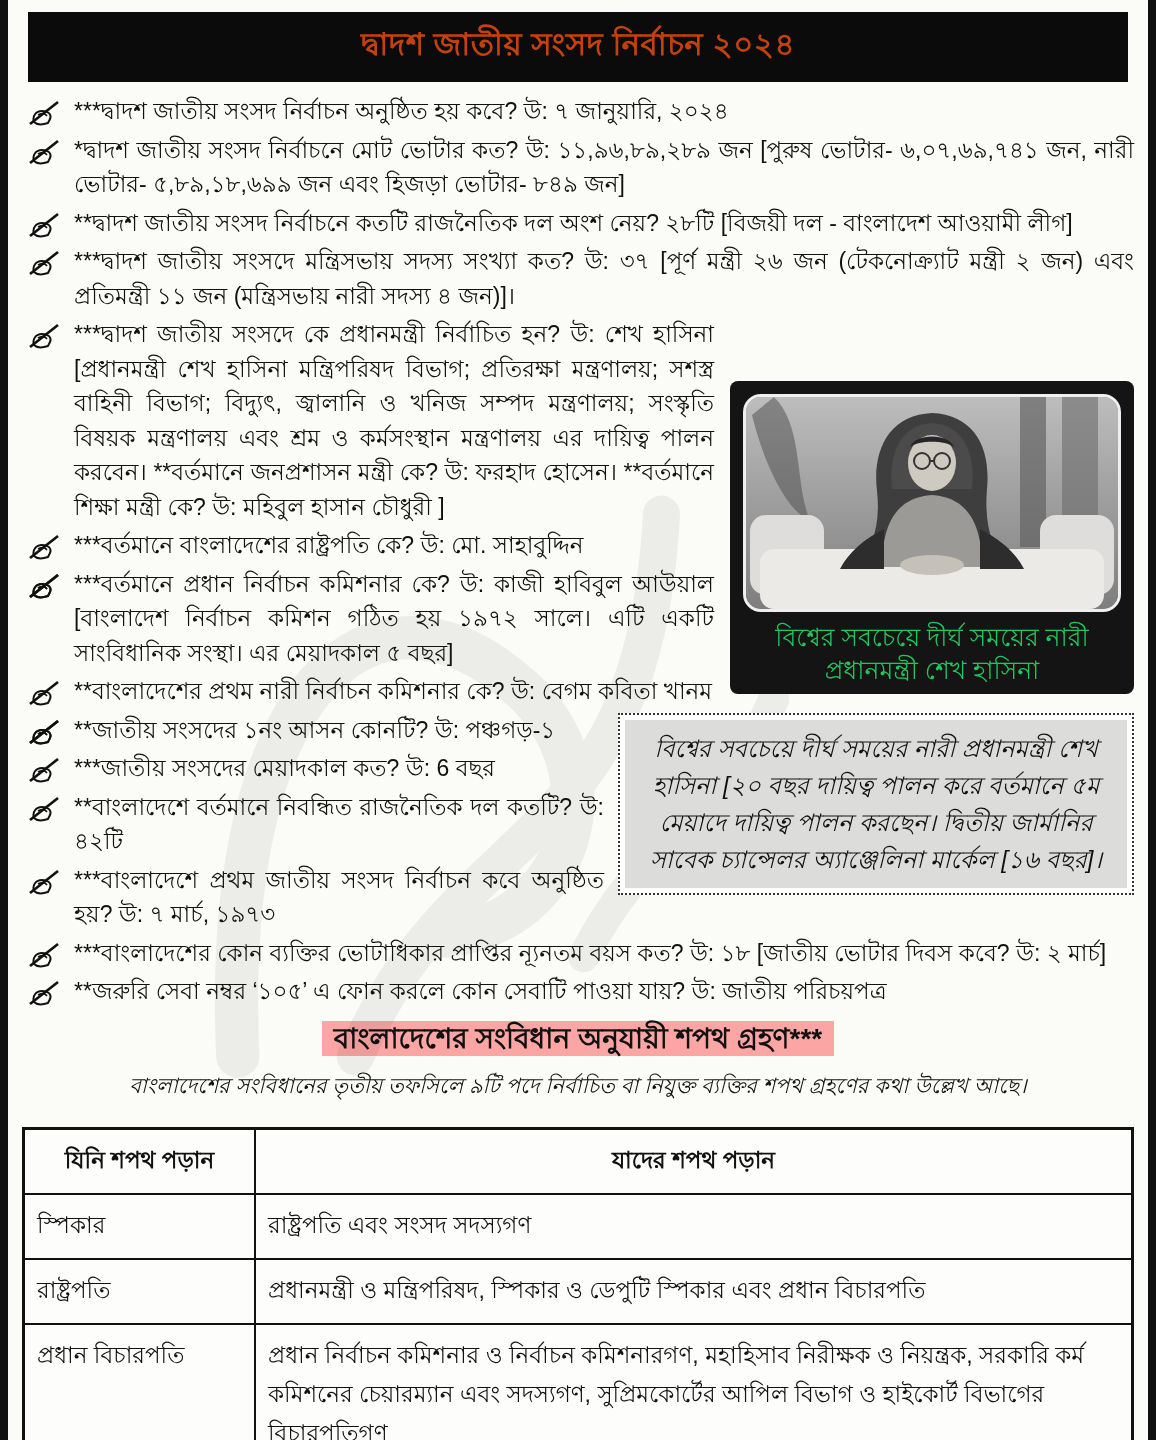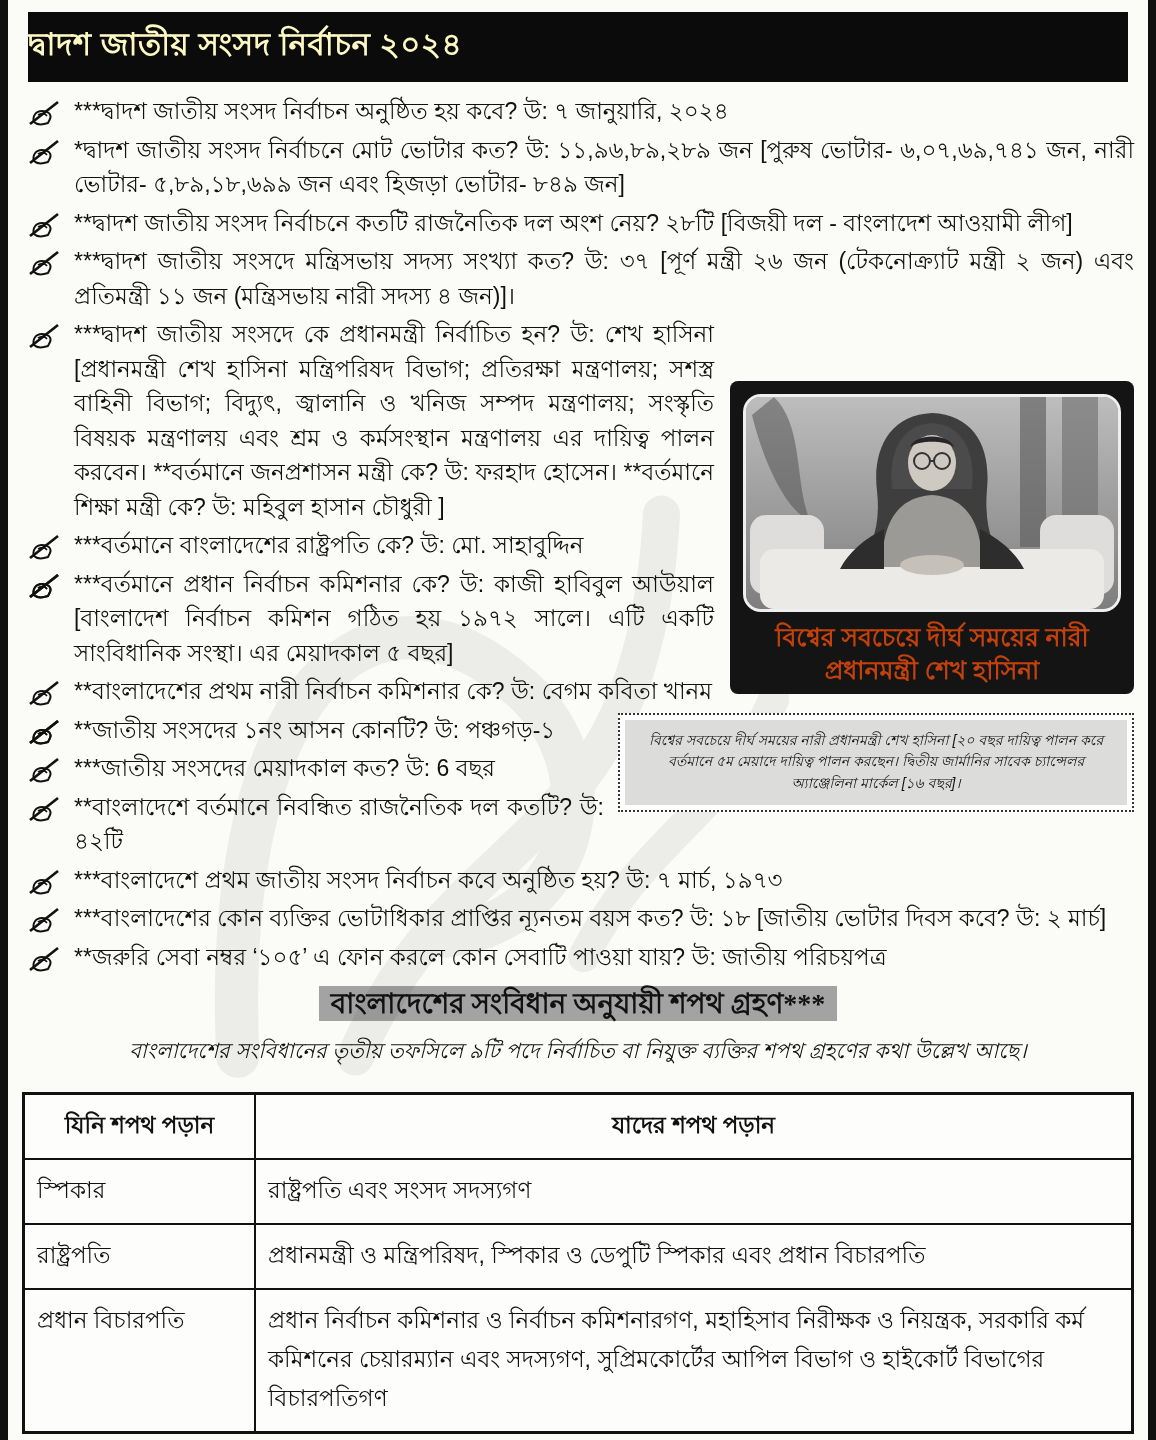--- a/index.html
+++ b/index.html
@@ -12,49 +12,49 @@
     border-left:8px solid #101010;
     border-right:8px solid #101010;
     padding:10px 14px 0 14px;
     overflow:hidden;
     font-family:"Liberation Sans","DejaVu Sans",sans-serif;
     color:#111;
   }
   .watermark{position:absolute;top:430px;left:60px;opacity:.055;pointer-events:none;transform:rotate(-18deg);}
   .title-bar{
     margin:2px 6px 12px 6px;
-    background:#0b0b0b;color:#fef9c3;
-    font-size:31px;font-weight:bold;
+    background:#0b0b0b;color:#c2410c;
+    text-align:center;font-size:31px;font-weight:bold;
     padding:8px 0 10px 0;letter-spacing:.5px;
   }
   .qa-list{font-size:23px;line-height:1.5;position:relative;}
   .qa-item{position:relative;padding-left:52px;margin-bottom:4px;text-align:justify;}
   .qa-icon{position:absolute;left:6px;top:6px;width:34px;height:26px;}
   .qa-icon svg{display:block;width:100%;height:100%;}
 
   .photo-float{
     float:right;width:404px;box-sizing:border-box;
     margin:64px 0 10px 16px;
     background:#141414;border-radius:8px;
     padding:13px 13px 8px 13px;
   }
   .photo-frame{height:212px;border:3px solid #efefef;border-radius:18px;overflow:hidden;background:#8a8a8a;}
   .photo-frame svg{display:block;width:100%;height:100%;}
-  .photo-caption{color:#c2410c;font-weight:bold;font-size:25px;text-align:center;line-height:1.3;margin-top:9px;}
+  .photo-caption{color:#22c55e;font-weight:normal;font-size:25px;text-align:center;line-height:1.3;margin-top:9px;}
 
   .note-float{
     float:right;width:516px;box-sizing:border-box;
     margin:0 0 6px 14px;
     border:2px dotted #333;background:#fff;padding:5px;
   }
-  .note-inner{background:#dcdcda;font-style:italic;font-size:14px;line-height:1.55;text-align:center;padding:10px 14px;}
+  .note-inner{background:#dcdcda;font-style:italic;font-size:24px;line-height:1.55;text-align:center;padding:10px 14px;}
 
   .oath{clear:both;margin-top:8px;}
   .oath-header{text-align:center;font-size:28px;font-weight:bold;margin:6px 0 6px 0;}
-  .oath-header span{background:#a3a3a3;padding:2px 12px;font-family:Liberation Serif, serif;}
+  .oath-header span{background:#fca5a5;padding:2px 12px;}
   .oath-sub{text-align:center;font-style:italic;font-size:21px;margin-bottom:22px;}
   table.oath-table{width:100%;border-collapse:collapse;border:3px solid #111;background:#fdfdfc;}
   .oath-table th,.oath-table td{border:2px solid #111;padding:12px 12px;font-size:23px;vertical-align:top;text-align:left;}
   .oath-table th{text-align:center;font-weight:bold;}
   .oath-table .c1{width:205px;}
 </style>
 </head>
 <body>
 
 <div class="page">

